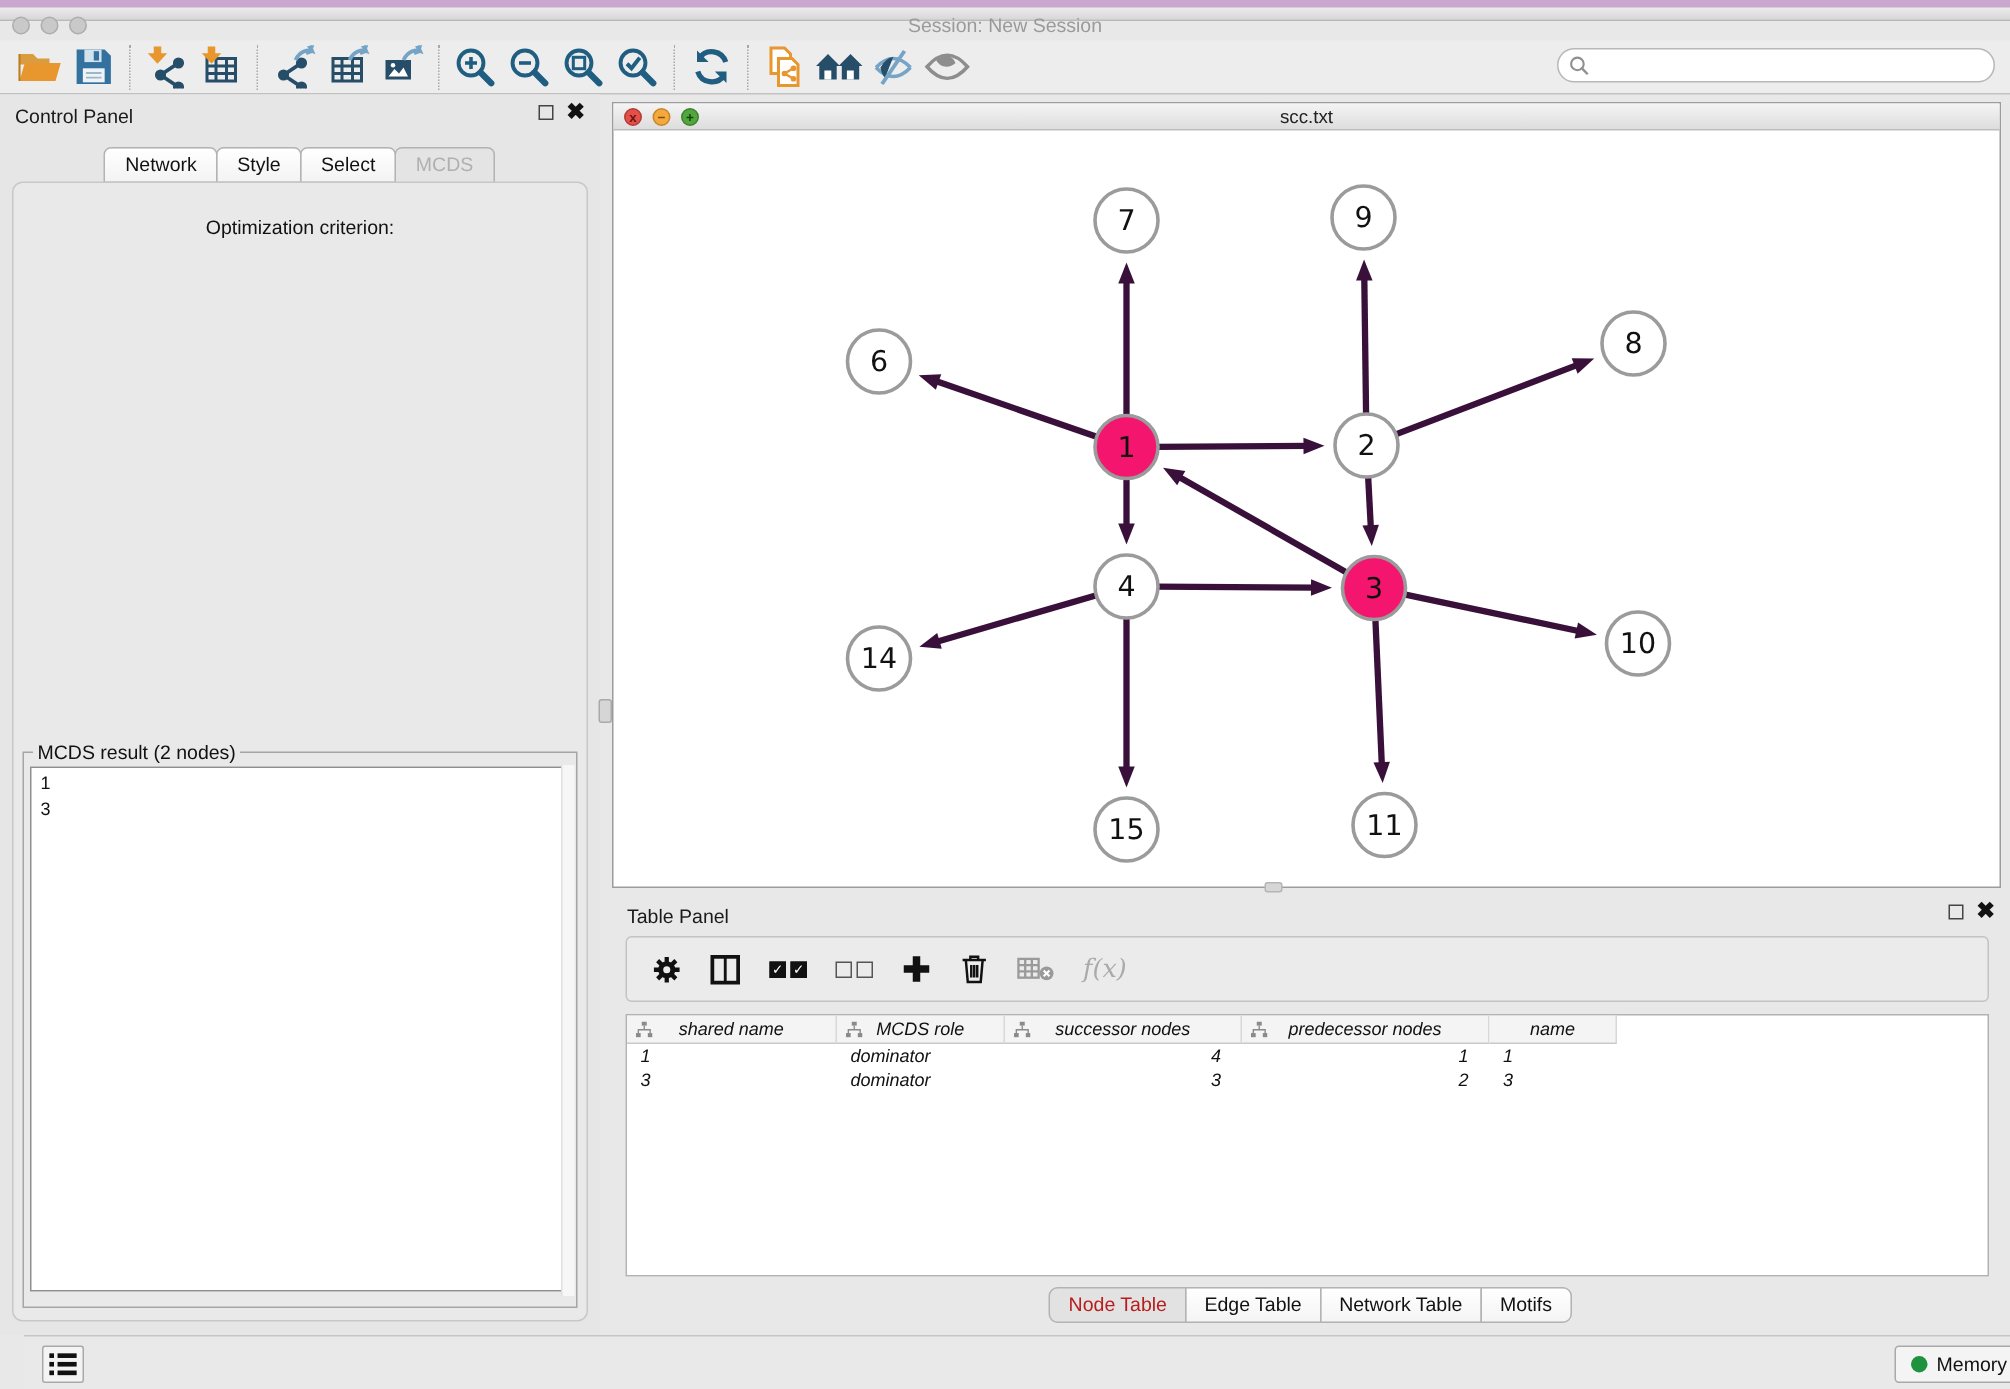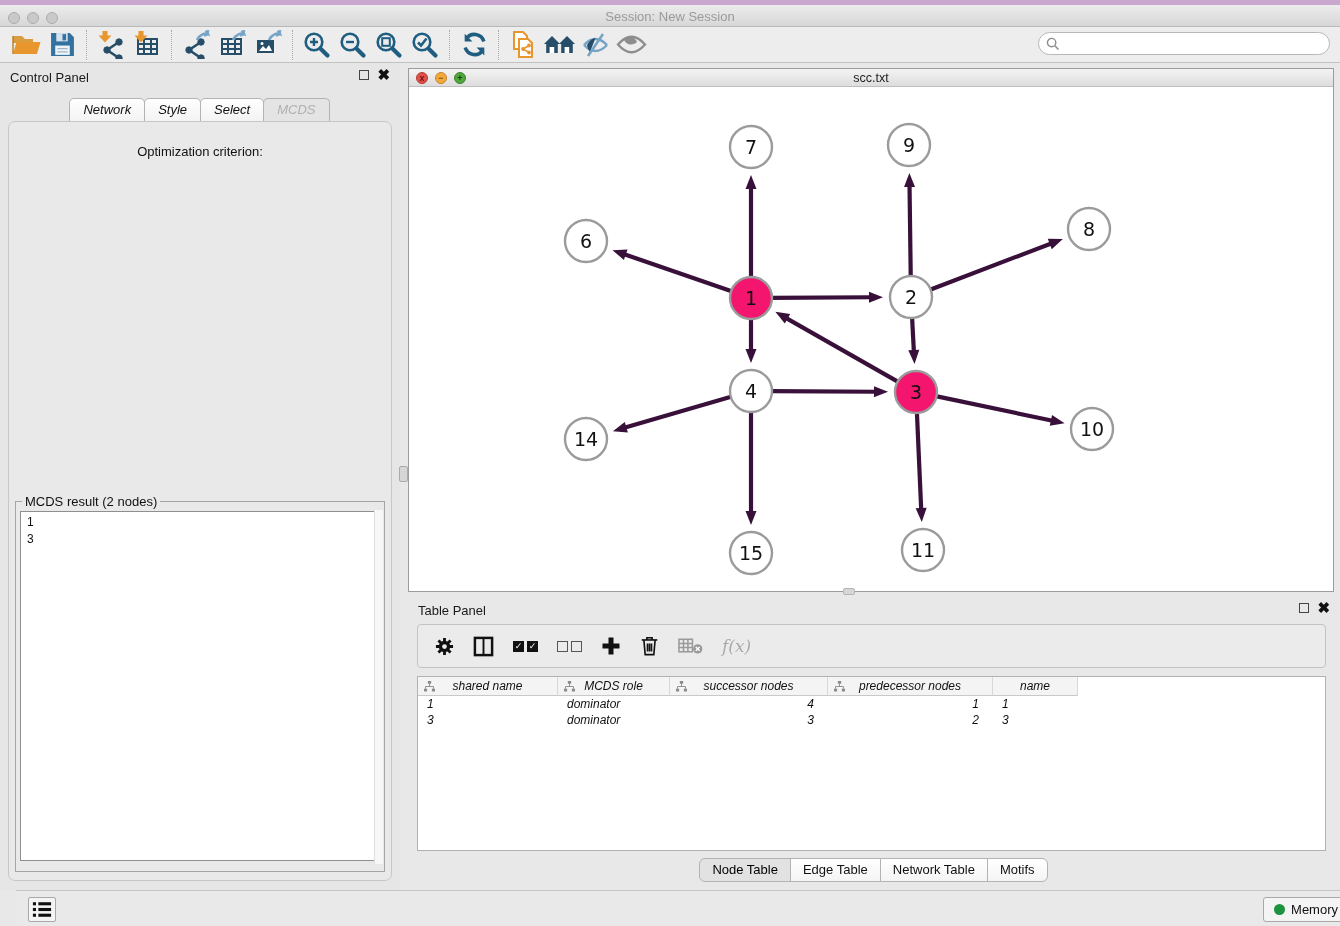--- a/index.html
+++ b/index.html
@@ -1,19 +1,19 @@
 <!DOCTYPE html>
 <html><head>
 <meta charset="utf-8">
 <style>
   * { margin:0; padding:0; box-sizing:border-box; }
   html,body { width:1340px; height:926px; overflow:hidden; font-family:"Liberation Sans",sans-serif; background:#e8e8e8; }
 
   
-  #titlebar { position:absolute; left:0; top:0; width:1340px; height:27px;
+  #titlebar { position:absolute; left:0; top:0; width:1340px; height:14px;
     background:linear-gradient(#ececec,#d7d7d7); border-top:5px solid #c9a7cf; border-bottom:1px solid #b9b9b9; }
   .traffic-dot { width:12px; height:12px; border-radius:50%; background:#c9c9c9; border:1px solid #adadad; display:inline-block; margin-right:7px; }
   #titlebar .dots { position:absolute; left:8px; top:5px; }
   #titlebar .title { position:absolute; left:0; right:0; top:4px; text-align:center; font-size:13px; color:#9a9a9a; }
 
   
   #toolbar { position:absolute; left:0; top:27px; width:1340px; height:36px; background:#ededed; border-bottom:1px solid #c2c2c2; display:flex; align-items:center; padding-left:8px; }
   .tb-icon { display:inline-flex; align-items:center; justify-content:center; width:36px; height:32px; cursor:default; }
   .tb-sep { width:1px; height:30px; border-left:1px dotted #a8a8a8; margin:0 6px; }
   #search-box { position:absolute; right:10px; top:32px; width:292px; height:23px; background:#fff; border:1px solid #b8b8b8; border-radius:12px; display:flex; align-items:center; padding-left:7px; }
@@ -23,21 +23,21 @@
   #control-panel { position:absolute; left:0; top:63px; width:400px; height:827px; background:#e6e6e6; }
   .panel-header { position:relative; height:26px; }
   .panel-header .ph-title { position:absolute; left:10px; top:7px; font-size:13px; color:#1a1a1a; }
   .ph-btns { position:absolute; right:10px; top:7px; display:flex; gap:8px; align-items:center; }
   .float-sq { width:10px; height:10px; border:1.5px solid #444; display:inline-block; background:transparent; }
   .close-x { font-size:15px; font-weight:900; color:#111; line-height:10px; }
 
   .tabs-row { display:flex; justify-content:center; }
   .tab { font-size:13px; padding:3px 13px 4px; background:linear-gradient(#ffffff,#f3f3f3); border:1px solid #b3b3b3; color:#111; margin-left:-1px; border-radius:5px 5px 0 0; }
   .tab.active { background:#e4e4e4; color:#b0b0b0; border-bottom-color:#e4e4e4; }
-  #cp-tabs { position:absolute; left:0; right:0; top:35px;font-style:italic; }
+  #cp-tabs { position:absolute; left:0; right:0; top:35px; }
 
   #cp-body { position:absolute; left:8px; right:8px; top:58px; bottom:9px; background:#e9e9e9; border:1px solid #c7c7c7; border-radius:7px; }
   #opt-label { text-align:center; margin-top:22px; font-size:13px; color:#111; }
   #criterion-select { position:relative; margin:13px auto 0; width:310px; height:23px; background:#fff; border:1px solid #b2b2b2; border-radius:5px; font-size:13px; color:#111; line-height:21px; padding-left:10px; }
   .spinner { position:absolute; right:6px; top:3px; display:flex; flex-direction:column; gap:3px; }
   .spinner .up { width:0; height:0; border-left:4px solid transparent; border-right:4px solid transparent; border-bottom:5px solid #555; }
   .spinner .dn { width:0; height:0; border-left:4px solid transparent; border-right:4px solid transparent; border-top:5px solid #555; }
   #cp-buttons { display:flex; justify-content:center; gap:15px; margin-top:10px; }
   .mac-btn { font-size:13px; color:#111; background:linear-gradient(#ffffff,#f1f1f1); border:1px solid #adadad; border-radius:5px; padding:2px 13px; height:22px; }
 
@@ -74,21 +74,21 @@
   .thead { display:flex; height:19px; }
   .th { background:#f4f4f4; border-right:1px solid #d8d8d8; border-bottom:1px solid #c9c9c9; display:flex; align-items:center; justify-content:center; gap:5px; font-size:12px; color:#111; position:relative; }
   .th .tree-ico { position:absolute; left:6px; top:4px; }
   .trow { display:flex; height:16px; }
   .td { font-size:12px; color:#111; line-height:16px; overflow:hidden; }
 
   #tp-tabs { position:absolute; left:0; right:0; top:262px; display:flex; justify-content:center; }
   .tab2 { font-size:13px; padding:3px 12px 4px; background:linear-gradient(#ffffff,#f4f4f4); border:1px solid #b3b3b3; color:#111; margin-left:-1px; }
   .tab2:first-child { border-radius:6px 0 0 6px; }
   .tab2:last-child { border-radius:0 6px 6px 0; }
-  .tab2.active { background:#e2e2e2; color:#000000; }
+  .tab2.active { background:#e2e2e2; color:#b91c1c; }
 
   
   #status-bar { position:absolute; left:16px; top:890px; width:1340px; height:36px; background:#e9e9e9; border-top:1px solid #c5c5c5; }
   #list-button { position:absolute; left:12px; top:6px; width:28px; height:25px; background:#f4f4f4; border:1px solid #a9a9a9; border-radius:2px; display:flex; align-items:center; justify-content:center; }
   #memory-button { position:absolute; right:7px; top:6px; height:25px; background:#f4f4f4; border:1px solid #a9a9a9; border-radius:3px; display:flex; align-items:center; gap:6px; padding:0 10px; font-size:13px; color:#111; }
   #memory-dot { width:11px; height:11px; border-radius:50%; background:#1d913c; background:#1f9240; }
 </style>
 </head>
 <body>
 

